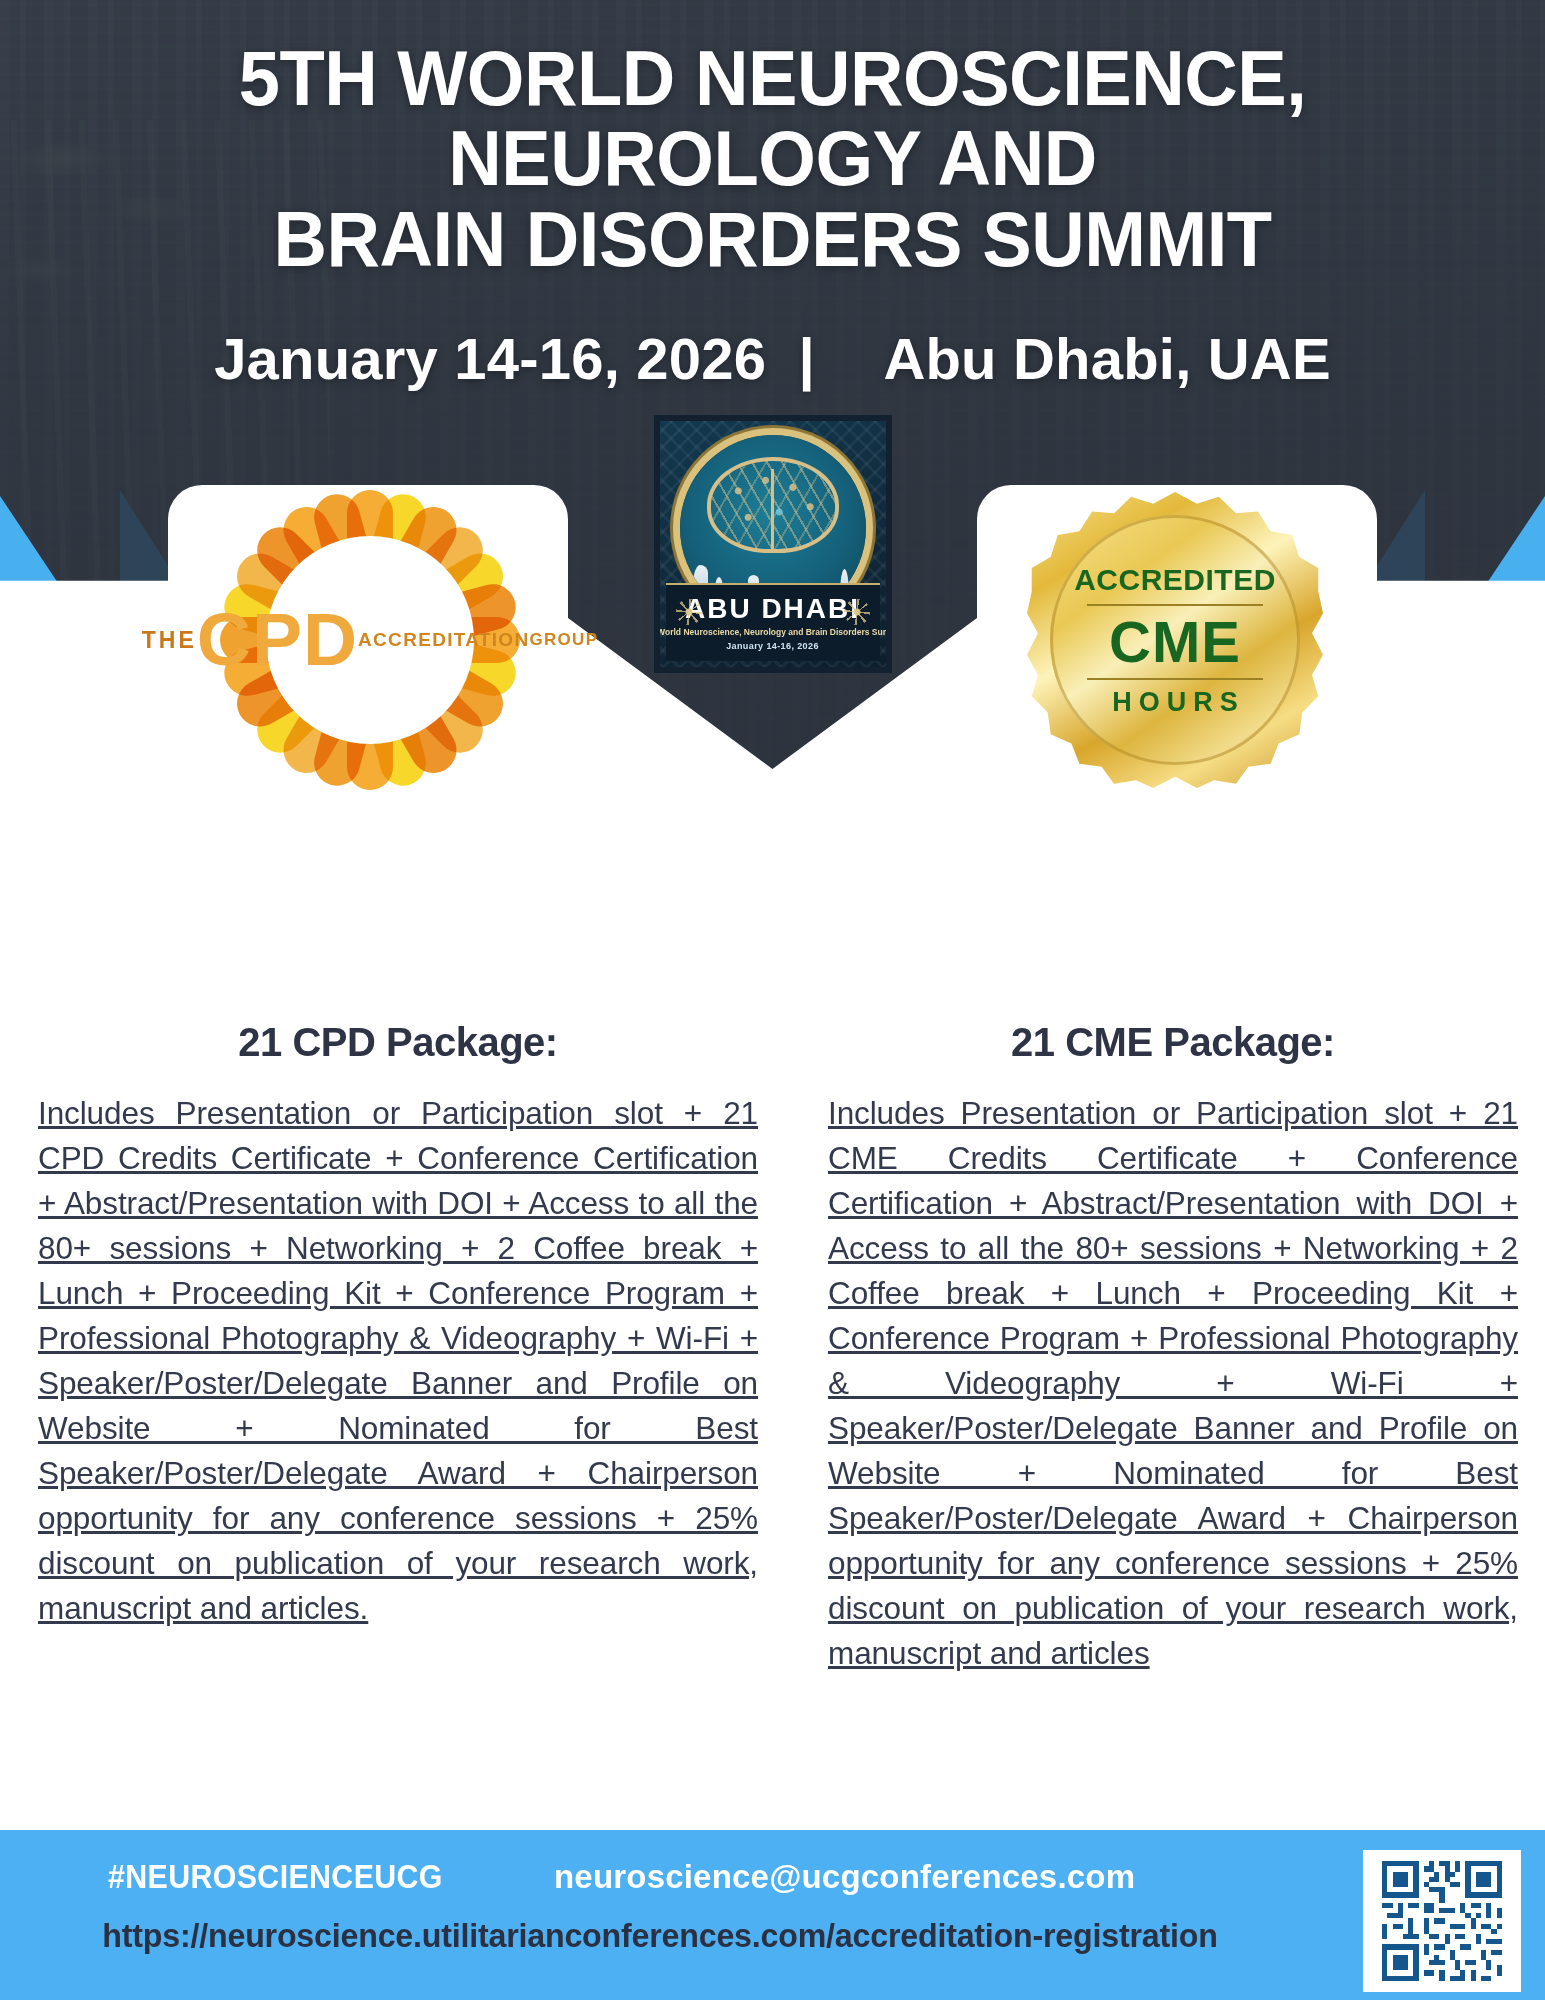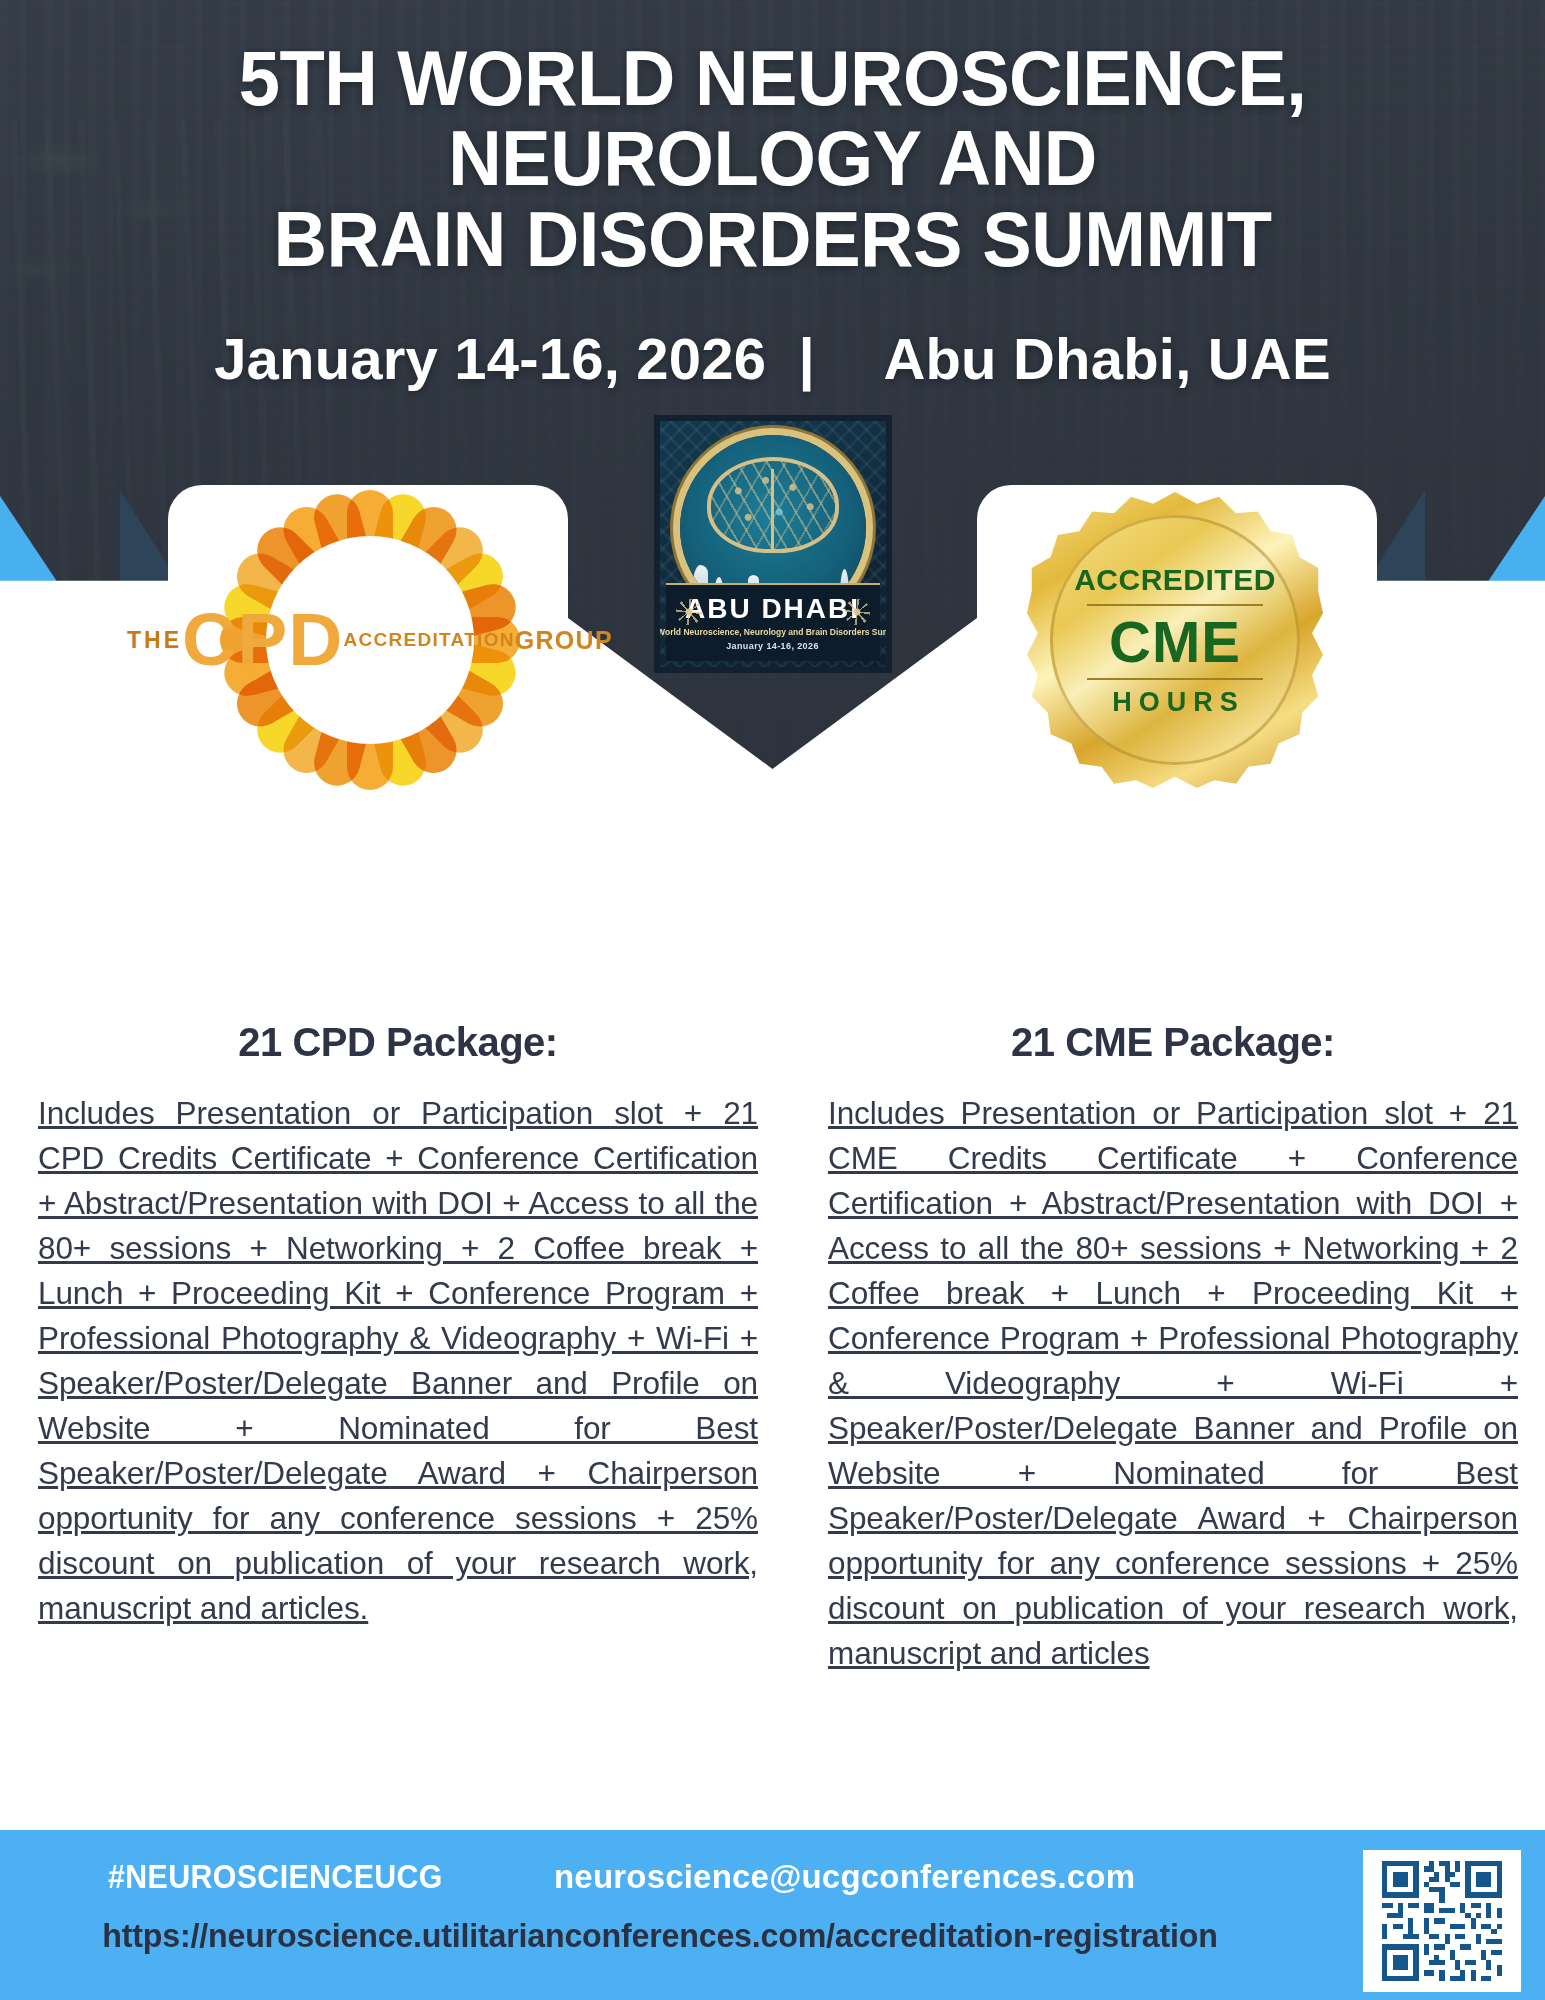--- a/index.html
+++ b/index.html
@@ -117,21 +117,21 @@
   .cpd-core {
     position:absolute; left:50%; top:50%; width:208px; height:208px;
     margin:-104px 0 0 -104px; border-radius:50%;
     background:#ffffff;
     display:flex; flex-direction:row; align-items:center; justify-content:center;
   }
   .cpd-the { color:#c9781d; font-weight:bold; font-size:23px; letter-spacing:3px; }
   .cpd-big { color:#f0a93c; font-weight:bold; font-size:75px; line-height:.94; letter-spacing:1px; margin-top:-2px;}
   .cpd-rule { width:128px; height:4px; background:#f2b44c; margin:5px 0 4px; border-radius:2px; }
   .cpd-acc { color:#d1851f; font-weight:bold; font-size:19px; letter-spacing:1.3px; }
-  .cpd-grp { color:#d1851f; font-weight:bold; font-size:25px; letter-spacing:1.3px; }
+  .cpd-grp { color:#d1851f; font-weight:bold; font-size:17px; letter-spacing:1.3px; }
   .cpd-rule2 { width:92px; height:4px; background:#f2b44c; margin-top:5px; border-radius:2px; }
 
   
   .cme-wrap { position:absolute; right:160px; top:25px; width:420px; height:320px; }
   .cme-seal { position:absolute; left:50%; top:50%; width:296px; height:296px; margin:-148px 0 0 -148px; }
   .cme-star {
     position:absolute; inset:0;
     background:linear-gradient(150deg,#f7e189 0%,#e3b93b 22%,#fdf3ba 42%,#d8a62c 62%,#f6dd84 80%,#c9952a 100%);
     clip-path:polygon(
       50% 0%, 57.4% 4.0%, 64.8% 1.6%, 70.6% 7.2%, 78.0% 6.6%, 82.3% 13.3%,

